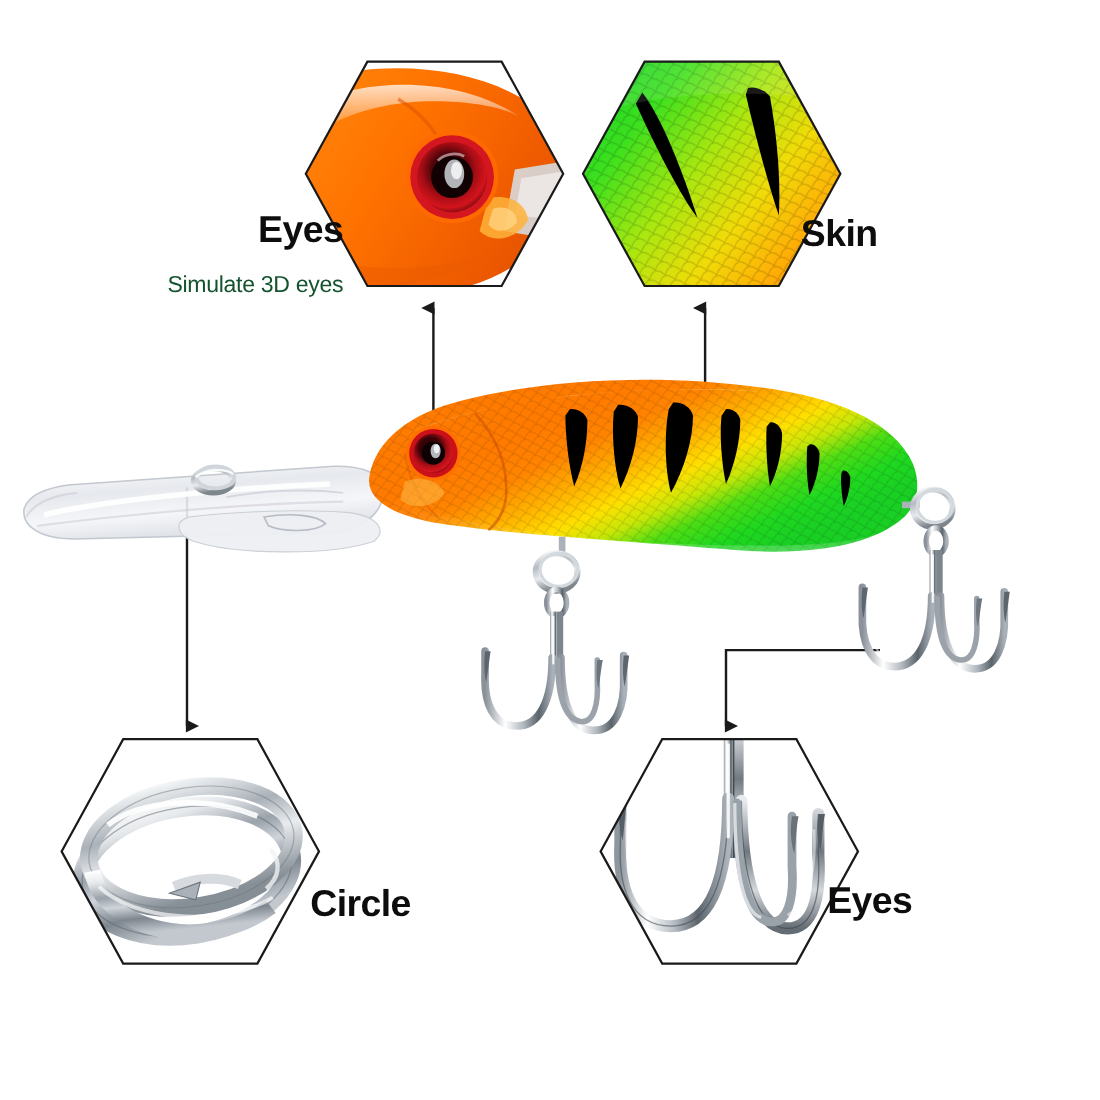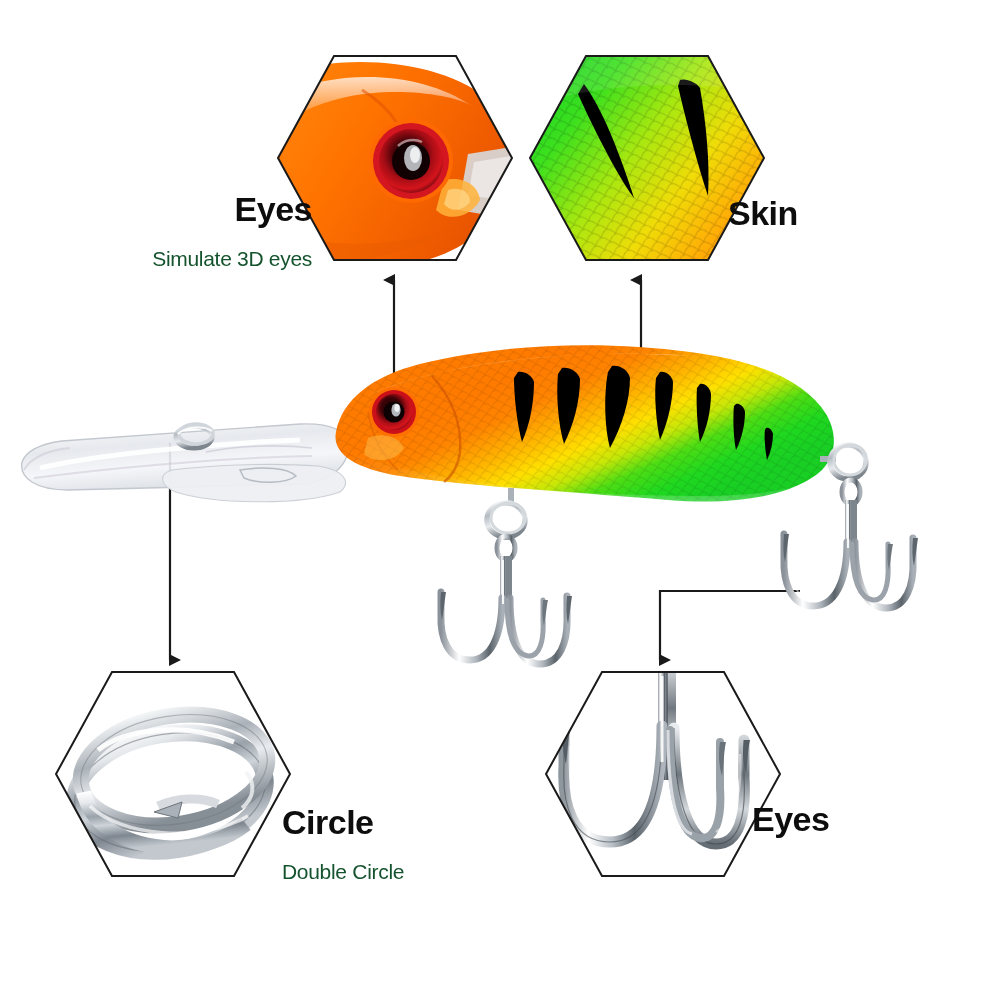--- a/index.html
+++ b/index.html
@@ -193,21 +193,20 @@
         <path d="M48,84 C76,62 136,56 184,76" stroke="#ffffff" stroke-width="5" fill="none" opacity="0.9"></path>
         <path d="M40,140 C70,170 150,178 198,150" stroke="#ffffff" stroke-width="3.5" fill="none" opacity="0.65"></path>
         <path d="M196,106 C206,118 204,132 192,142" stroke="#f0f2f4" stroke-width="4" fill="none" opacity="0.8"></path>
       </g>
       <polygon points="62,6 184,6 240,108 184,210 62,210 6,108" fill="none" stroke="#1a1a1a" stroke-width="2"></polygon>
     </svg>
   </div>
 
   <div class="callout-label lbl-right" style="left:282px;top:805px;width:300px;">
     <div class="callout-title">Circle</div>
-    <div class="callout-sub">Double Circle</div>
   </div>
 
   <div class="hex" style="left:540px;top:666px;">
     <svg width="246" height="216" viewBox="0 0 246 216">
       <defs>
         <clipPath id="clipHook">
           <polygon points="62,6 184,6 240,108 184,210 62,210 6,108"></polygon>
         </clipPath>
         <linearGradient id="steelG" x1="0" y1="0" x2="1" y2="0">
           <stop offset="0%" stop-color="#8f979e"></stop>

